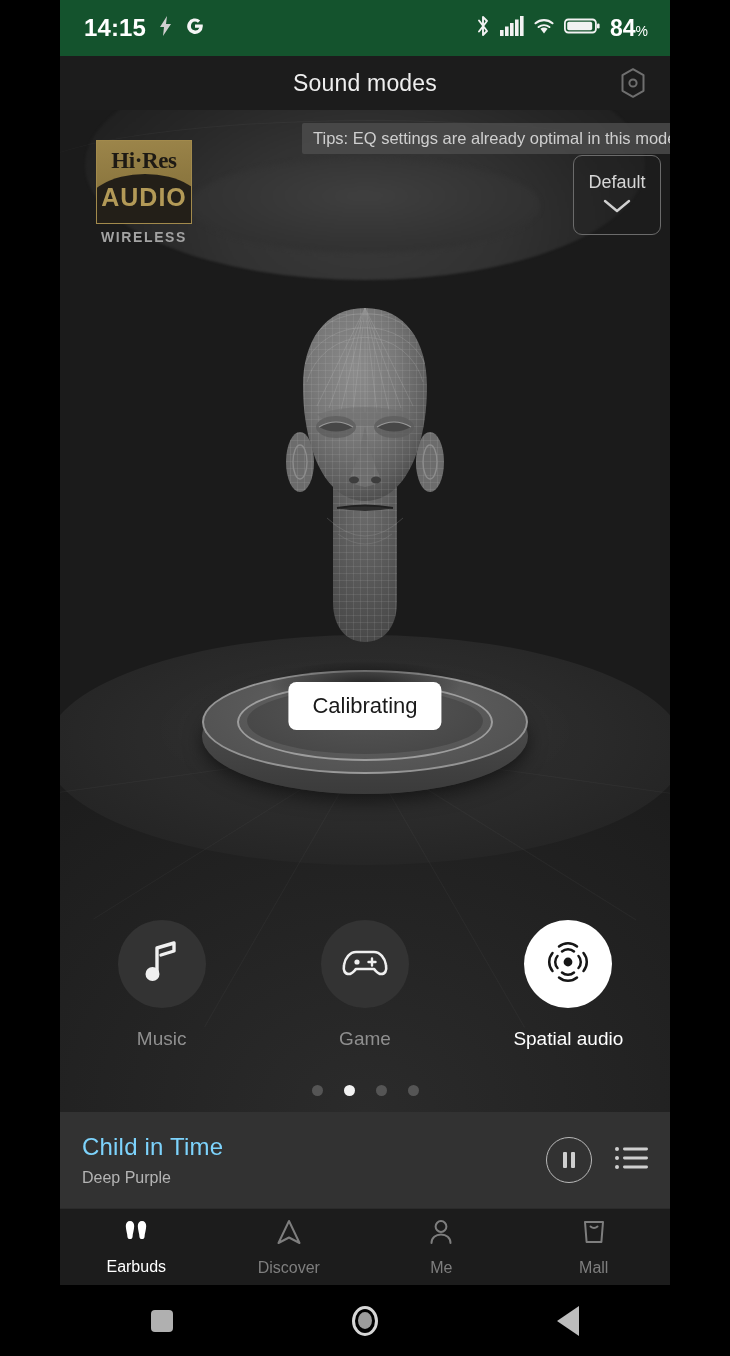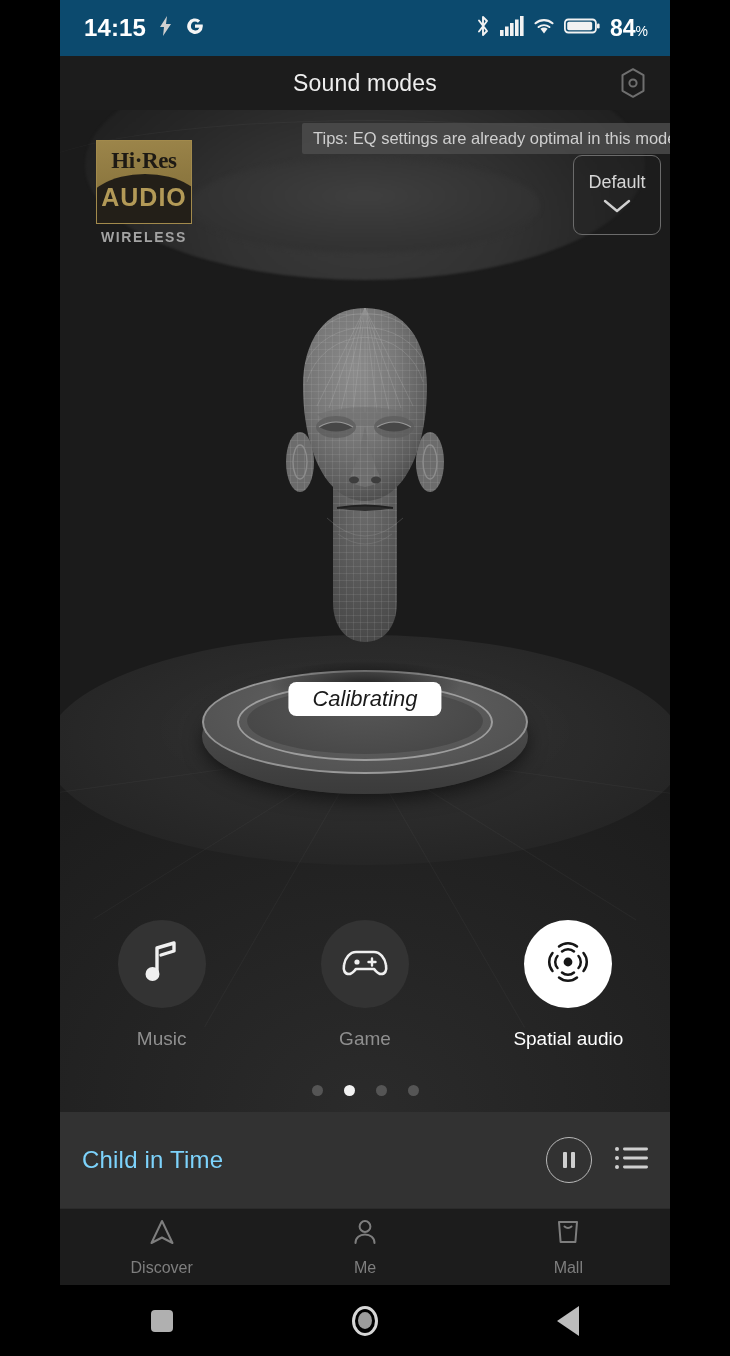--- a/index.html
+++ b/index.html
@@ -39,21 +39,21 @@
     height: 1285px;
     background: #1f1f1f;
     overflow: hidden;
   }
 
   
   .status-bar {
     position: absolute;
     left: 0; top: 0;
     width: 610px; height: 56px;
-    background: #0c4a6e;
+    background: #14532d;
     display: flex;
     align-items: center;
     justify-content: space-between;
     padding: 0 22px 0 24px;
     color: #fff;
     z-index: 20;
   }
   .status-left {
     display: flex; align-items: center; gap: 13px;
   }
@@ -331,25 +331,24 @@
 
   
   .calibrating {
     position: absolute;
     left: 50%;
     top: 572px;
     transform: translateX(-50%);
     background: #fff;
     color: #1a1a1a;
     font-size: 22px;
-    padding: 4px 24px;
+    padding: 11px 24px;
     border-radius: 8px;
     z-index: 16;
     white-space: nowrap;
-    font-style: italic;
   }
 
   
   .modes {
     position: absolute;
     left: 0;
     top: 810px;
     width: 610px;
     display: flex;
     z-index: 14;
@@ -717,20 +716,21 @@
         <span class="dot active"></span>
         <span class="dot"></span>
         <span class="dot"></span>
       </div>
 
     </div>
 
     <div class="player">
       <div class="player-meta">
         <div class="track-title">Child in Time</div>
+        <div class="track-artist">Deep Purple</div>
       </div>
       <div class="player-controls">
         <div class="pause-btn">
           <span class="pause-bar"></span>
           <span class="pause-bar"></span>
         </div>
         <span>
           <svg width="34" height="28" viewBox="0 0 34 28">
             <circle cx="3" cy="5" r="2" fill="#cfcfcf"></circle>
             <circle cx="3" cy="14" r="2" fill="#cfcfcf"></circle>
@@ -738,20 +738,29 @@
             <rect x="9" y="3.6" width="25" height="2.8" rx="1.4" fill="#cfcfcf"></rect>
             <rect x="9" y="12.6" width="25" height="2.8" rx="1.4" fill="#cfcfcf"></rect>
             <rect x="9" y="21.6" width="25" height="2.8" rx="1.4" fill="#cfcfcf"></rect>
           </svg>
         </span>
       </div>
     </div>
 
     <div class="bottom-nav">
 
+      <div class="nav-item active">
+        <span>
+          <svg width="30" height="26" viewBox="0 0 30 26">
+            <path d="M9 2c2.6 0 4.2 2 4.2 5 0 3.6-1.6 8-1.6 10.5 0 1.6-1.1 2.6-2.6 2.6S6.4 19.1 6.4 17.5C6.4 15 4.8 10.6 4.8 7c0-3 1.6-5 4.2-5z" fill="#ffffff"></path>
+            <path d="M21 2c2.6 0 4.2 2 4.2 5 0 3.6-1.6 8-1.6 10.5 0 1.6-1.1 2.6-2.6 2.6s-2.6-1-2.6-2.6c0-2.5-1.6-6.9-1.6-10.5 0-3 1.6-5 4.2-5z" fill="#ffffff"></path>
+          </svg>
+        </span>
+        <span class="nav-label">Earbuds</span>
+      </div>
 
       <div class="nav-item">
         <span>
           <svg width="28" height="28" viewBox="0 0 28 28">
             <path d="M14 3L24.5 25 14 19.5 3.5 25z" fill="none" stroke="#7e7e7e" stroke-width="2" stroke-linejoin="round"></path>
           </svg>
         </span>
         <span class="nav-label">Discover</span>
       </div>
 

